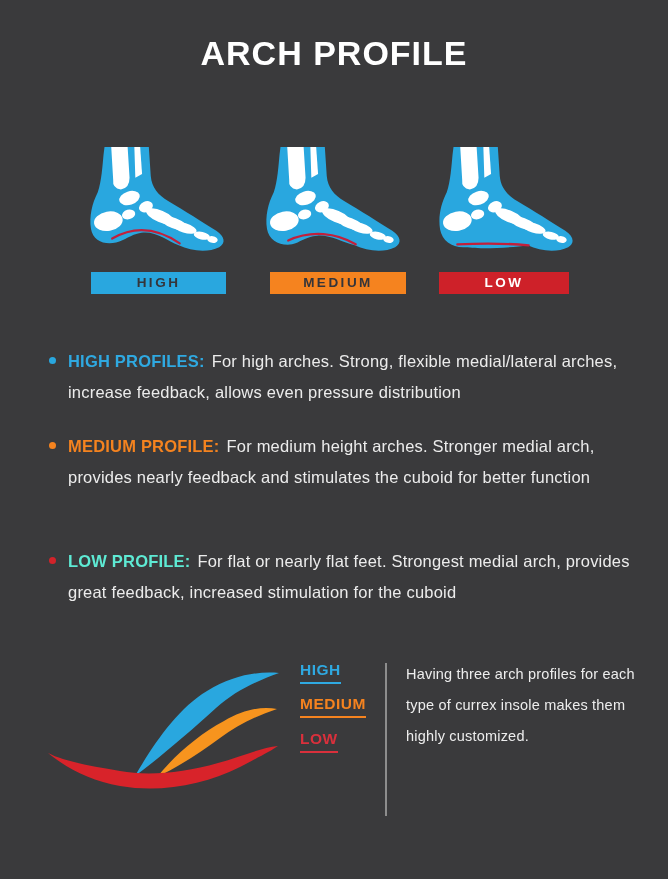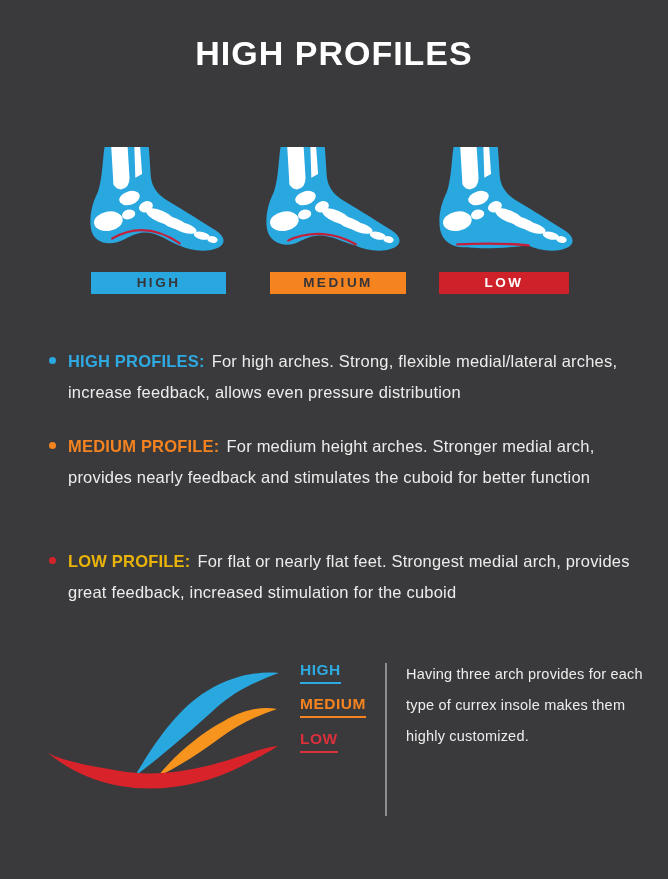--- a/index.html
+++ b/index.html
@@ -39,42 +39,42 @@
   .dot{flex:0 0 auto;width:7px;height:7px;border-radius:50%;margin:11px 12px 0 0;}
   .dot-blue{background:#29a7df;}
   .dot-orange{background:#f5831f;}
   .dot-red{background:#d2232a;}
   .bullet p{
     margin:0;color:#ececec;font-size:16.5px;line-height:31px;letter-spacing:0.2px;
   }
   .head{font-weight:700;margin-right:7px;}
   .c-blue{color:#2fa9e1;}
   .c-orange{color:#f5831f;text-align:center;}
-  .c-red{color:#eab308;margin-top:40px;}
+  .c-red{color:#5eead4;margin-top:40px;}
   
   .swoosh{position:absolute;left:35px;top:645px;width:330px;height:165px;}
   .legend-label{
     position:absolute;left:300px;font-size:15.5px;font-weight:700;
     letter-spacing:0.5px;padding-bottom:3px;border-bottom:2px solid currentColor;
   }
   .legend-high{top:661px;color:#2fa9e1;}
   .legend-medium{top:695px;color:#f5831f;}
   .legend-low{top:730px;color:#d9303c;}
   .divider{position:absolute;left:385px;top:663px;width:2px;height:153px;background:#8d8d8d;}
   .note{
     position:absolute;left:406px;top:659px;width:238px;margin:0;
     color:#ededed;font-size:14.5px;line-height:31px;letter-spacing:0.2px;
   }
 </style>
 </head>
 <body>
 
 <div class="page">
 
-  <h1 class="title">HIGH PROFILES</h1>
+  <h1 class="title">ARCH PROFILE</h1>
 
   <svg class="foot-svg f1" viewBox="0 0 150 110" aria-hidden="true">
     <path class="foot-blue" d="M20,0 L66,0 L68,30 C69,42 76,50 86,56 C103,66 122,78 136,87 C145,93 146,100 139,104 C127,110 110,108 97,102 C84,97 74,87 58,89 C46,91 42,97 32,99 C20,102 8,97 6,85 C4,72 7,59 13,47 C17,36 18,18 19,8 Z"></path>
     <path class="bone" d="M27,0 L44,0 L46,32 Q46,43 37,44 Q28,43 29,34 Z"></path>
     <path class="bone" d="M51,0 L57,0 L59,28 L52,32 Z"></path>
     <ellipse class="bone" cx="46" cy="53" rx="11" ry="7" transform="rotate(-18 46 53)"></ellipse>
     <ellipse class="bone" cx="63" cy="62" rx="7.5" ry="5.5" transform="rotate(-25 63 62)"></ellipse>
     <ellipse class="bone" cx="24" cy="77" rx="15" ry="10" transform="rotate(-10 24 77)"></ellipse>
     <ellipse class="bone" cx="45" cy="70" rx="7" ry="5" transform="rotate(-15 45 70)"></ellipse>
     <ellipse class="bone" cx="78" cy="72" rx="16" ry="6" transform="rotate(23 78 72)"></ellipse>
@@ -141,15 +141,15 @@
     <path fill="#f7941e" d="M122,132 C140,110 163,90 189,76 C209,64 228,61 242,64 C221,71 202,80 185,93 C165,108 141,123 122,132 Z"></path>
     <path fill="#d8232a" d="M13,108 C30,122 55,136 85,141 C125,148 170,140 205,122 C222,113 236,106 243,101 C225,103 205,112 183,118 C148,128 113,131 85,126 C55,121 28,116 13,108 Z"></path>
   </svg>
 
   <span class="legend-label legend-high">HIGH</span>
   <span class="legend-label legend-medium">MEDIUM</span>
   <span class="legend-label legend-low">LOW</span>
 
   <div class="divider"></div>
 
-  <p class="note">Having three arch provides for each type of currex insole makes them highly customized.</p>
+  <p class="note">Having three arch profiles for each type of currex insole makes them highly customized.</p>
 
 </div>
 
 </body></html>

